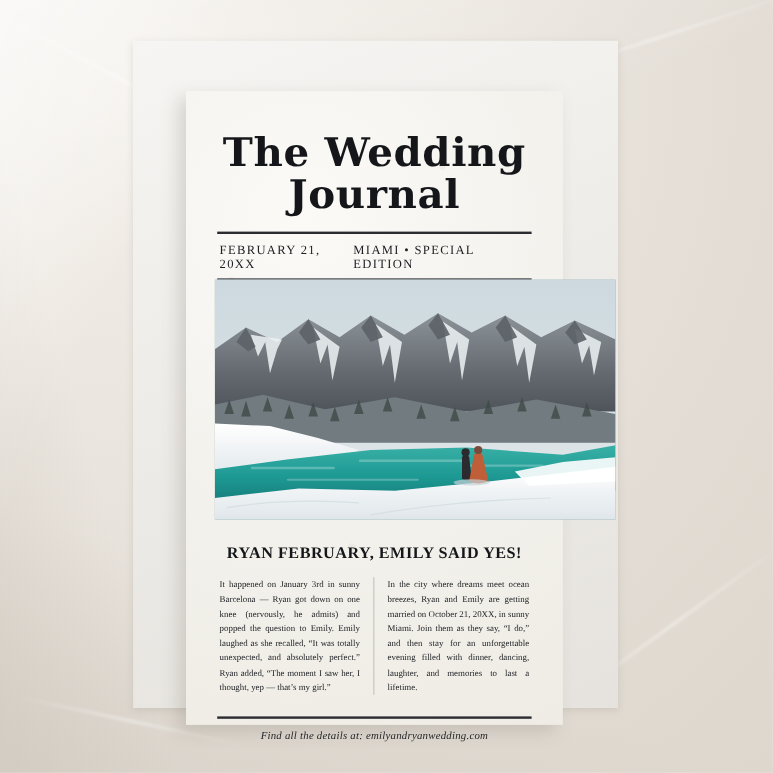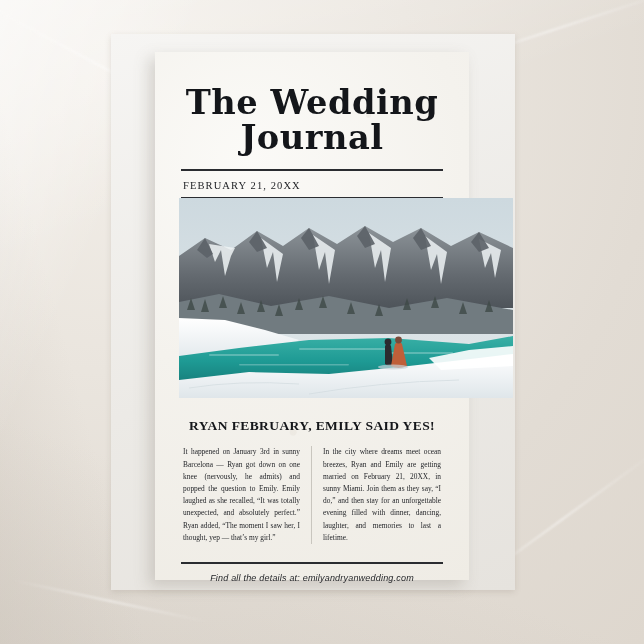--- a/index.html
+++ b/index.html
@@ -51,21 +51,21 @@
     width: 404px;
     height: 556px;
     background: linear-gradient(160deg, #f6f5f3 0%, #eceae6 55%, #e6e3de 100%);
     box-shadow: 0 2px 6px rgba(120,112,102,0.18);
   }
 
   
   .card {
     position: absolute;
     left: 155px;
-    top: 52px;
+    top: 76px;
     width: 314px;
     height: 528px;
     background:
       radial-gradient(circle at 30% 20%, #fbfaf7 0%, #f4f2ed 45%, #efece5 100%);
     box-shadow: -6px 6px 14px rgba(120,112,100,0.25);
     padding: 0;
     box-sizing: border-box;
   }
   .paper-texture {
     position: absolute;
@@ -167,21 +167,21 @@
   .col.left { padding-right: 11px; border-right: 1px solid #c9c6bf; }
   .col.right { padding-left: 11px; }
 
   .footer-rule {
     height: 1.5px;
     background: #2a2c30;
     margin: 18px 2px 0 2px;
   }
   .footer-note {
     text-align: center;
-    font-family: Liberation Sans, sans-serif;
+    font-family: Liberation Serif, serif;
     font-style: italic;
     font-size: 9px;
     color: #1e2024;
     margin-top: 9px;
     letter-spacing: .2px;
   }
 </style>
 </head>
 <body>
 
@@ -197,20 +197,21 @@
   <div class="card">
     <div class="paper-texture"></div>
     <div class="card-inner">
 
       <div class="masthead">The Wedding Journal</div>
 
       <div class="masthead-rule"></div>
 
       <div class="meta-row">
         <span>FEBRUARY 21, 20XX</span>
+        <span>MIAMI • SPECIAL EDITION</span>
       </div>
       <div class="meta-rule"></div>
 
 
       <div class="photo">
         <svg width="334" height="200" viewBox="0 0 334 200">
           <defs>
             <linearGradient id="skyG" x1="0" y1="0" x2="0" y2="1">
               <stop offset="0%" stop-color="#cdd9df"></stop>
               <stop offset="100%" stop-color="#e2e8ea"></stop>
@@ -298,21 +299,21 @@
 
             <ellipse cx="214" cy="169" rx="15" ry="2.6" fill="#c6d2d7" opacity="0.7"></ellipse>
           </g>
         </svg>
       </div>
 
       <div class="subhead">RYAN FEBRUARY, EMILY SAID YES!</div>
 
       <div class="columns">
         <div class="col left">It happened on January 3rd in sunny Barcelona — Ryan got down on one knee (nervously, he admits) and popped the question to Emily. Emily laughed as she recalled, “It was totally unexpected, and absolutely perfect.” Ryan added, “The moment I saw her, I thought, yep — that’s my girl.”</div>
-        <div class="col right">In the city where dreams meet ocean breezes, Ryan and Emily are getting married on February 21, 20XX, in sunny Miami. Join them as they say, “I do,” and then stay for an unforgettable evening filled with dinner, dancing, laughter, and memories to last a lifetime.</div>
+        <div class="col right">In the city where dreams meet ocean breezes, Ryan and Emily are getting married on October 21, 20XX, in sunny Miami. Join them as they say, “I do,” and then stay for an unforgettable evening filled with dinner, dancing, laughter, and memories to last a lifetime.</div>
       </div>
 
       <div class="footer-rule"></div>
       <div class="footer-note">Find all the details at: emilyandryanwedding.com</div>
 
     </div>
   </div>
 </div>
 
 </body></html>

